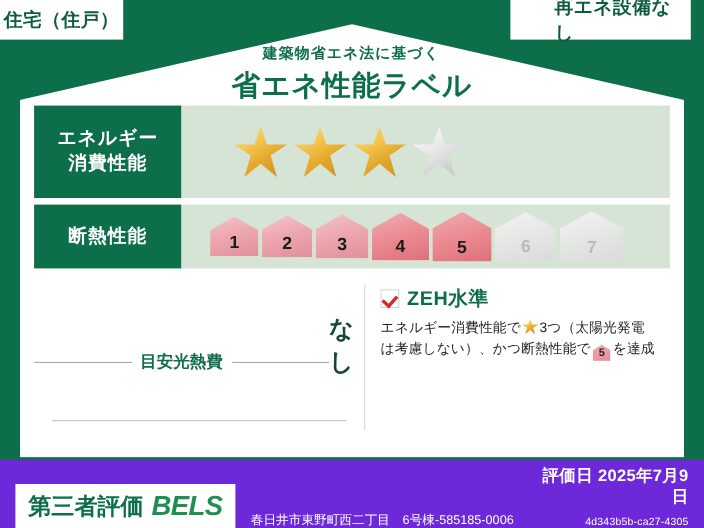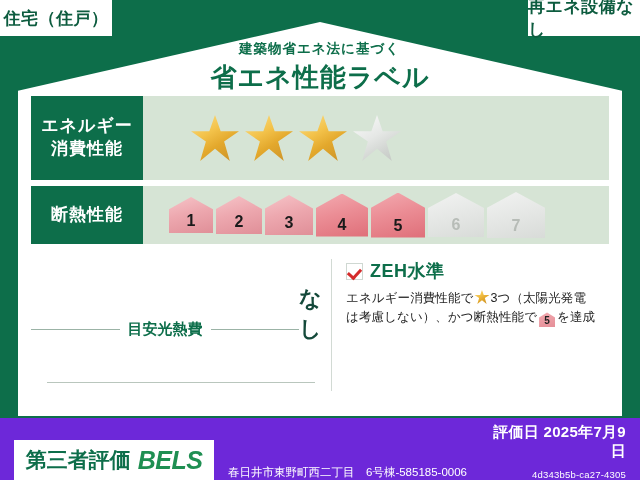--- a/index.html
+++ b/index.html
@@ -14,21 +14,21 @@
   }
 
   
   .corner-badge{
     position:absolute;top:0;background:#ffffff;
     color:#0d5c3f;font-weight:bold;font-size:17px;
     display:flex;align-items:center;justify-content:center;
     letter-spacing:0.5px;
   }
   #badge-left{left:0;width:112px;height:36px;}
-  #badge-right{right:0;width:112px;height:36px;}
+  #badge-right{right:12px;width:124px;height:36px;padding-left:40px;}
 
   
   #house-body{
     position:absolute;left:18px;top:18px;width:604px;height:398px;
     background:#ffffff;
     clip-path:polygon(0% 18.3%, 50% 1.0%, 100% 18.3%, 100% 100%, 0% 100%);
   }
   #house-title-wrap{
     position:absolute;left:0;right:0;top:40px;text-align:center;
     pointer-events:none;
@@ -46,21 +46,21 @@
   #inner-card{
     position:absolute;left:31px;top:96px;width:578px;height:307px;
     background:#ffffff;
   }
 
   
   .perf-row{display:flex;align-items:stretch;}
   .row-head{
     background:#0d6e4a;color:#ffffff;font-weight:bold;
     display:flex;flex-direction:column;align-items:center;justify-content:center;
-    width:112px;flex:none;line-height:1.35;font-size:17px;letter-spacing:1px;
+    width:134px;flex:none;line-height:1.35;font-size:17px;letter-spacing:1px;
   }
   .row-body{
     flex:1;background:#d6e4d5;display:flex;align-items:center;
   }
 
   #row-energy{height:84px;}
   #row-energy .row-body{padding-left:48px;gap:6px;}
   #row-insul{height:58px;margin-top:6px;}
   #row-insul .row-body{padding-left:26px;gap:3px;}
 

